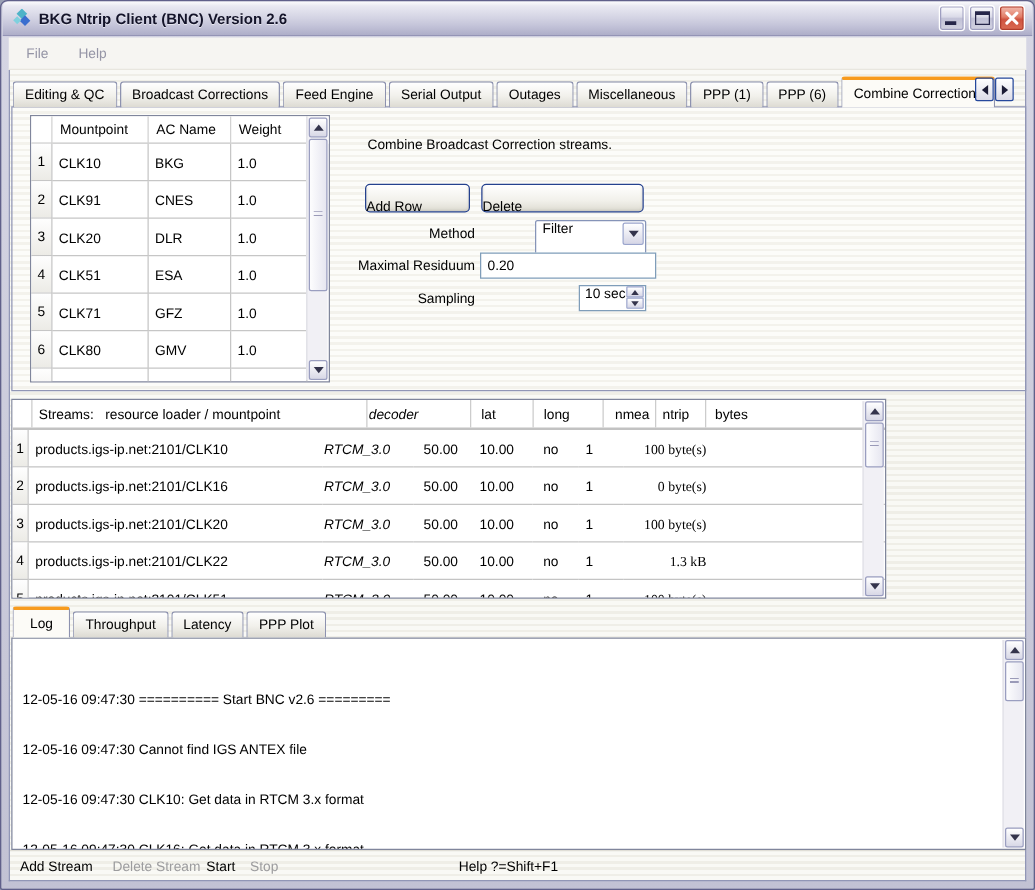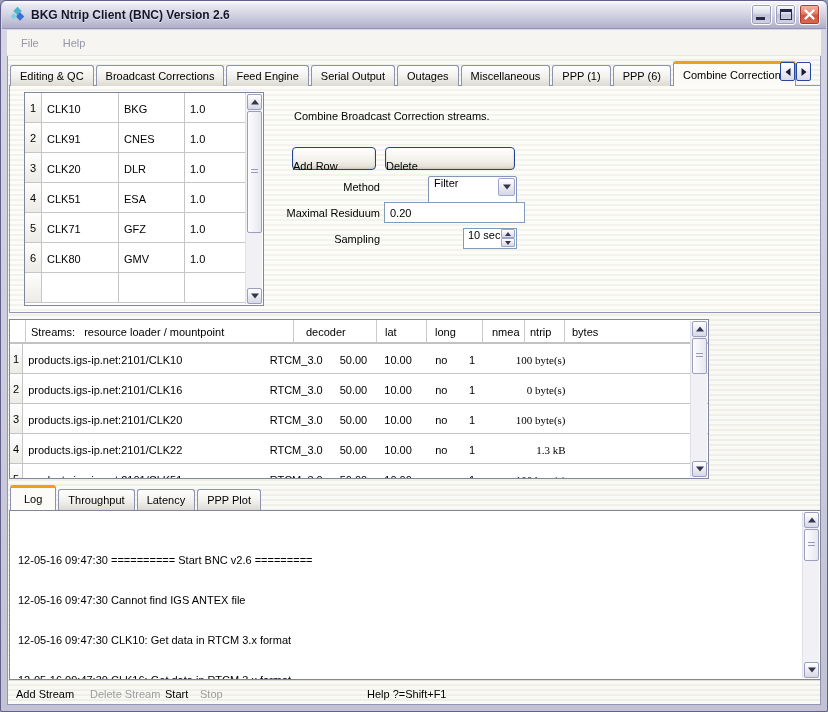--- a/index.html
+++ b/index.html
@@ -89,21 +89,21 @@
   
   .st-table{position:absolute;left:8px;top:318px;width:700px;height:160px;background:#fff;border:1px solid #80869c;overflow:hidden;}
   .st-header{display:flex;height:24px;border-bottom:2px solid #c2c2c2;background:#fff;}
   .st-h{padding-top:6px;border-left:1px solid #cccccc;height:100%;}
   .st-h.first{border-left:none;}
   .st-row{display:flex;height:30px;}
   .st-num{width:15px;background:linear-gradient(180deg,#fefefe,#ecebe6);border-right:1px solid #c6c6c6;
     border-bottom:1px solid #c4c4c4;text-align:center;padding-top:9px;}
   .st-cell{padding:10px 0 0 0;border-bottom:1px solid #c4c4c4;}
   .c-stream{width:268px;padding-left:5px;}
-  .c-dec{width:83px;padding-left:12px;}
+  .c-dec{width:83px;padding-left:1px;font-style:italic;}
   .c-lat{width:50px;padding-left:8px;}
   .c-long{width:56px;padding-left:8px;}
   .c-nmea{width:42px;padding-left:9px;}
   .c-ntrip{width:40px;padding-left:5px;}
   .c-bytes{width:239px;}
   .bytes-val{display:inline-block;width:66px;text-align:right;font-family:Liberation Serif, serif;}
 
   
   .btabbar{position:absolute;left:9px;top:484px;height:25px;display:flex;align-items:flex-end;z-index:3;justify-content:space-between;}
   .logbox{position:absolute;left:8px;top:509px;width:812px;height:170px;background:#fff;border:1px solid #80869c;overflow:hidden;z-index:2;}
@@ -161,20 +161,26 @@
   <span class="tabscroll" style="left:779px;">
       <span class="tri tri-left"></span>
     </span>
   <span class="tabscroll" style="left:795px;">
       <span class="tri tri-right"></span>
     </span>
 
   <div class="pane">
 
     <div class="mp-table">
+      <div class="mp-header">
+        <span class="mp-h w-num"></span>
+        <span class="mp-h w-m">Mountpoint</span>
+        <span class="mp-h w-a">AC Name</span>
+        <span class="mp-h w-w">Weight</span>
+      </div>
       <div class="mp-row">
         <span class="mp-num">1</span>
         <span class="mp-cell w-m">CLK10</span>
         <span class="mp-cell w-a">BKG</span>
         <span class="mp-cell w-w">1.0</span>
       </div>
       <div class="mp-row">
         <span class="mp-num">2</span>
         <span class="mp-cell w-m">CLK91</span>
         <span class="mp-cell w-a">CNES</span>

